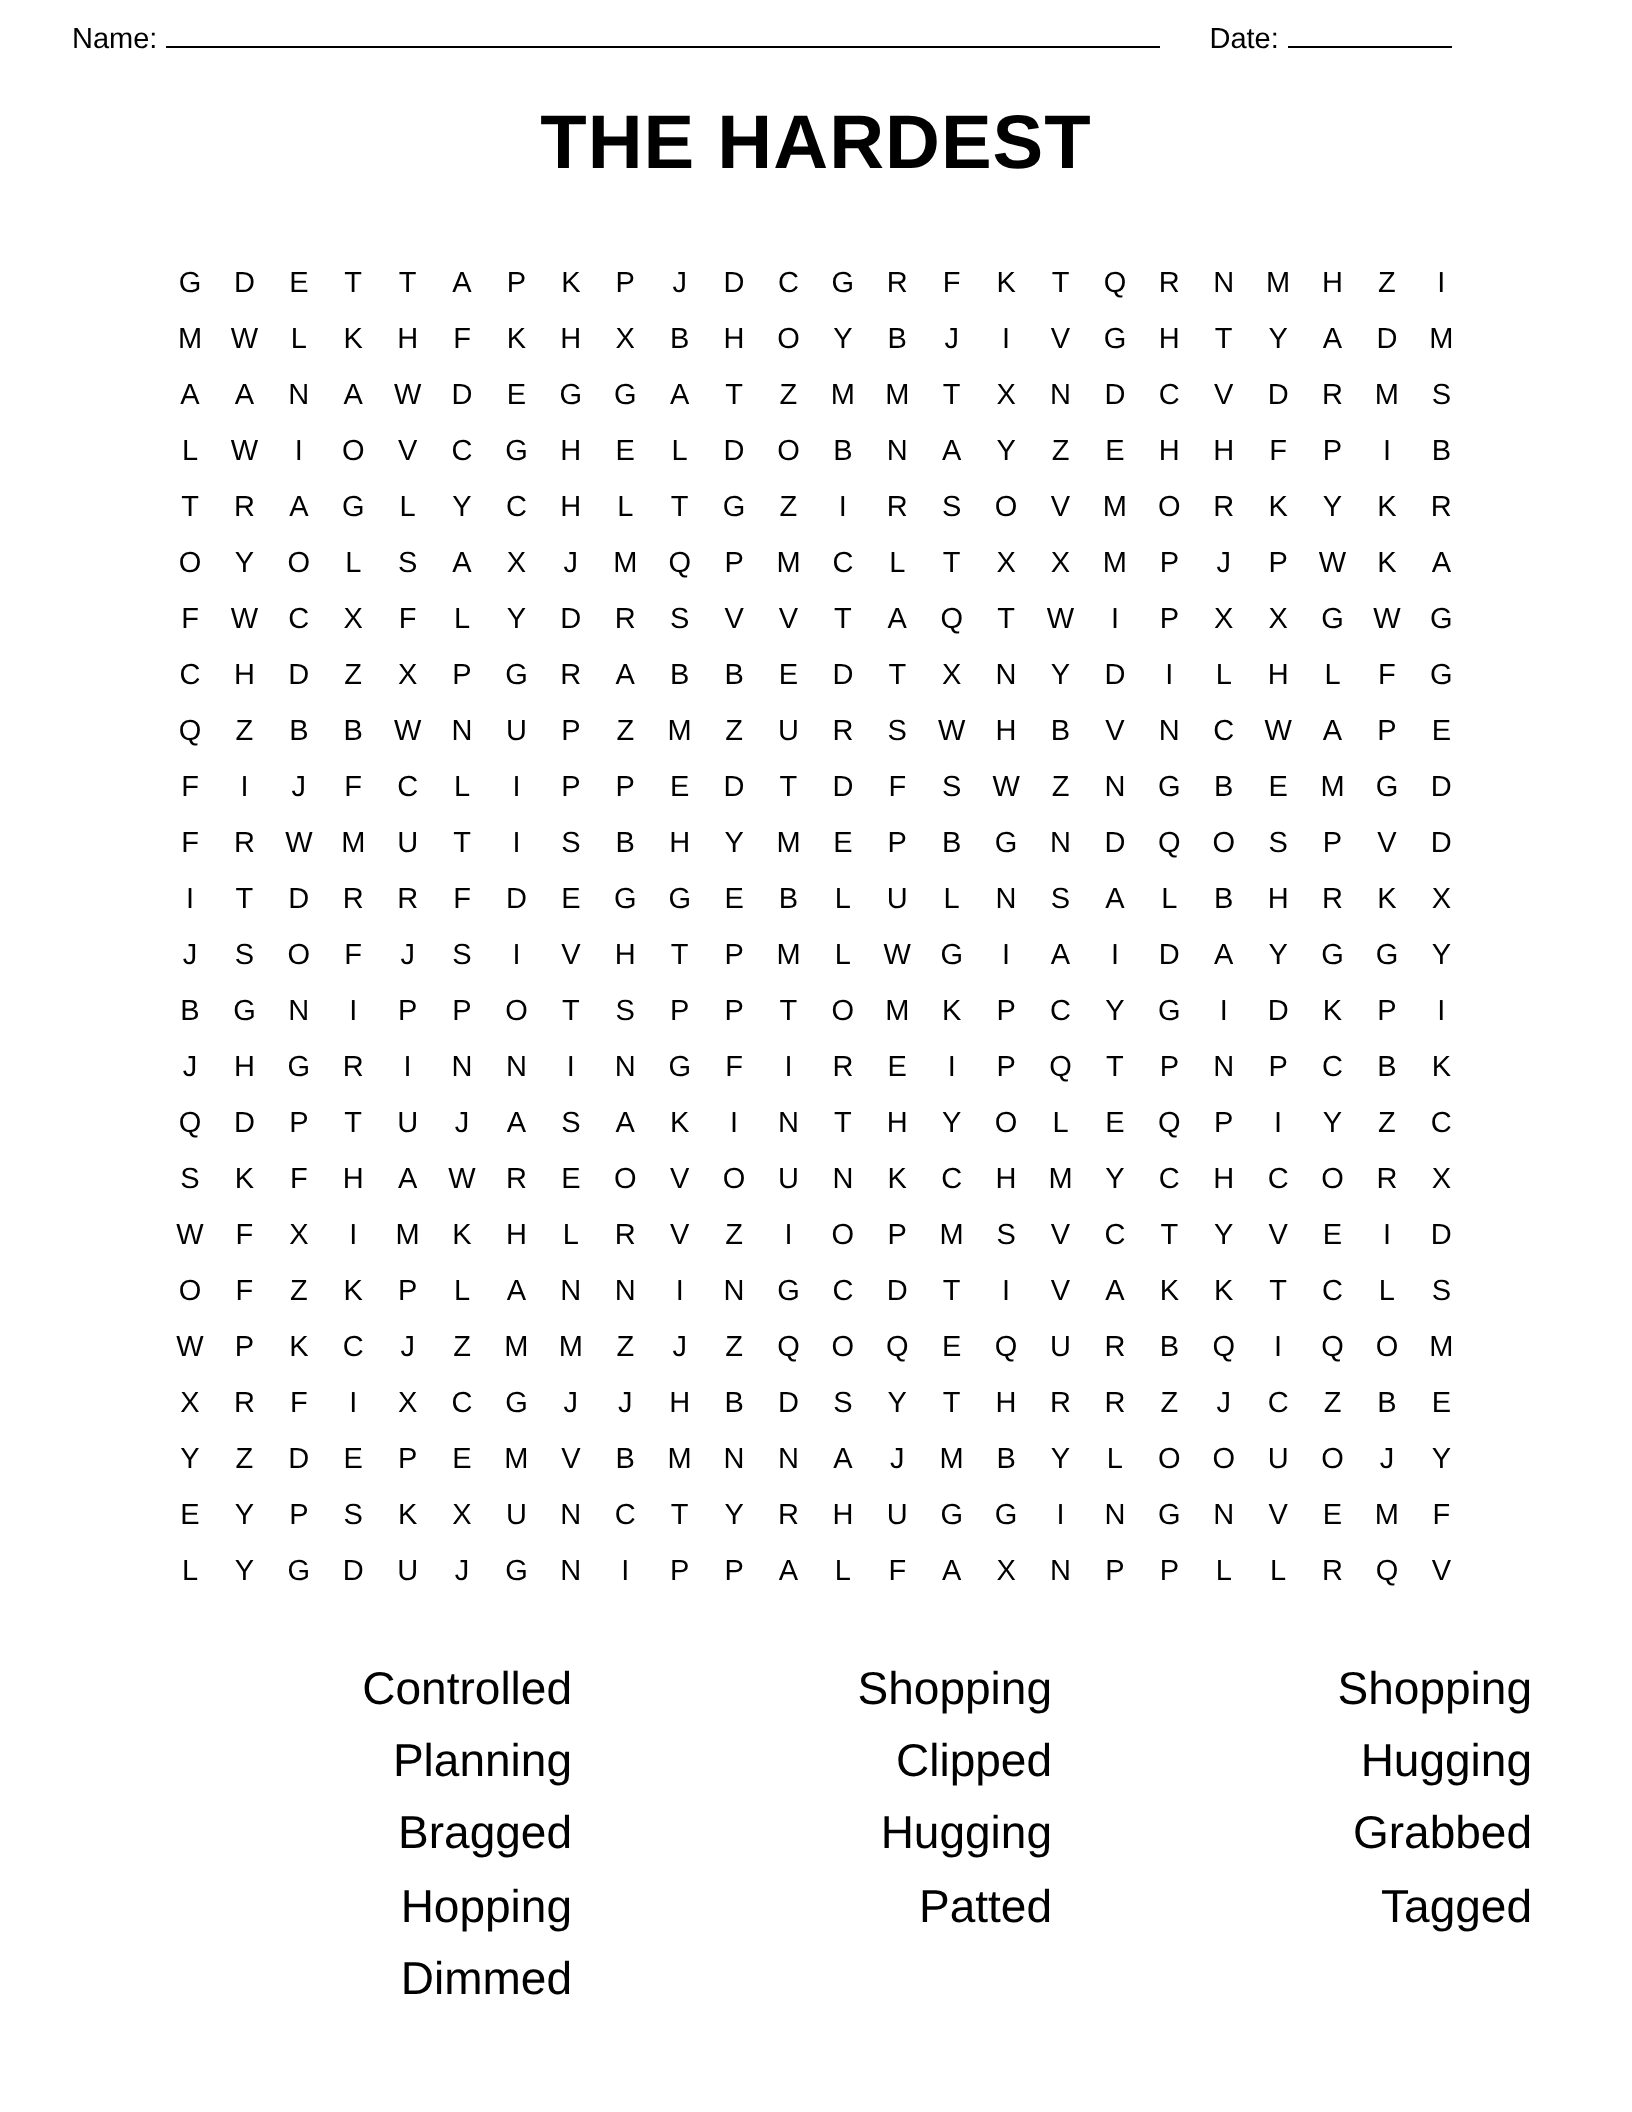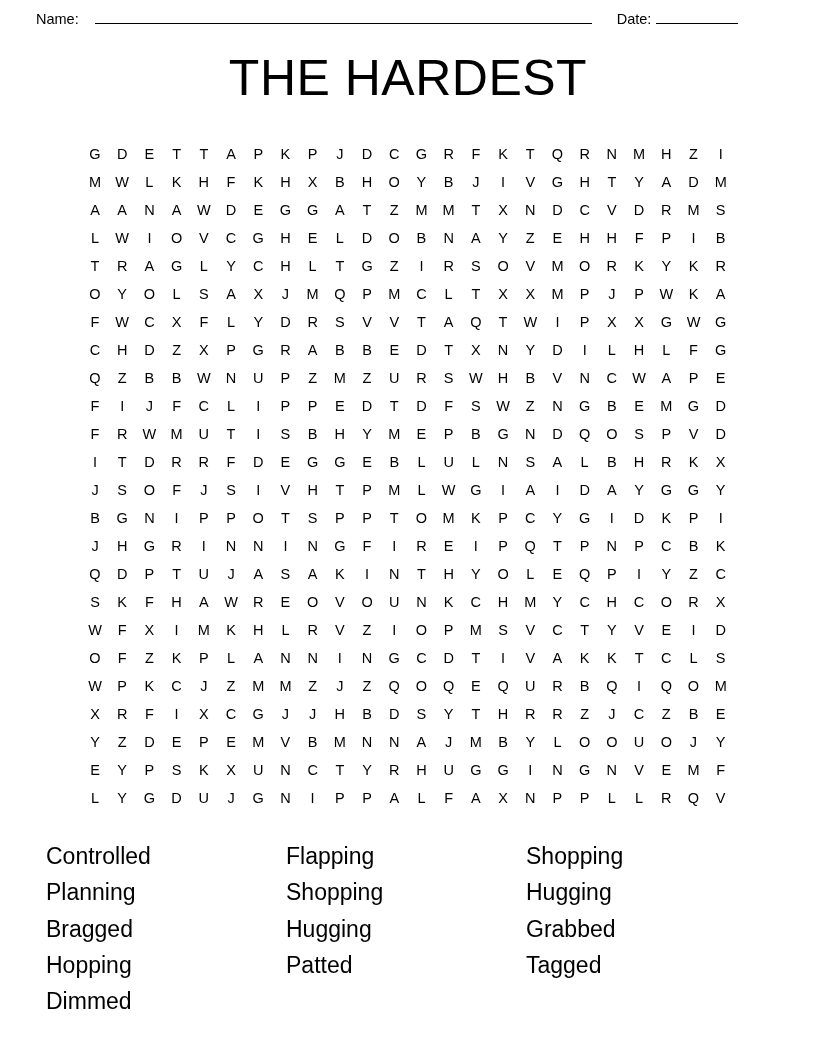--- a/index.html
+++ b/index.html
@@ -23,41 +23,41 @@
     position: relative;
   }
   
   .header-row {
     display: flex;
     align-items: baseline;
     font-size: 14.5px;
     padding-top: 2px;
     white-space: nowrap;
   }
-  .name-label { margin-right: 14px; }
+  .name-label { margin-right: 2px; }
   .name-rule {
     flex: 0 0 auto;
     width: 497px;
     border-bottom: 1px solid #000;
     height: 13px;
     margin: 0 6px 0 2px;
   }
   .date-label { margin-left: 19px; margin-right: 2px; }
   .date-rule {
     flex: 0 0 auto;
     width: 82px;
     border-bottom: 1px solid #000;
     height: 13px;
     margin-left: 3px;
   }
   
   .title {
     text-align: center;
-    font-size: 50px;
-    font-weight: 400;
+    font-size: 38px;
+    font-weight: 700;
     letter-spacing: 0.5px;
     margin: 24px 0 0 0;
     line-height: 1.1;
   }
   
   .grid {
     margin: 34px auto 0 auto;
     width: 648px;
     display: flex;
     flex-direction: column;
@@ -76,20 +76,21 @@
     font-family: "Liberation Sans", sans-serif;
     line-height: 1;
   }
   
   .wordlist {
     margin: 26px 0 0 0;
     display: flex;
     width: 100%;
     padding-left: 10px;
     box-sizing: border-box;
+    text-align: right;
   }
   .wordcol {
     display: flex;
     flex-direction: column;
   }
   .wordcol.c1 { width: 240px; }
   .wordcol.c2 { width: 240px; }
   .wordcol.c3 { width: 240px; }
   .word {
     font-size: 23px;
@@ -741,22 +742,22 @@
 
   <div class="wordlist">
     <div class="wordcol c1">
         <div class="word">Controlled</div>
         <div class="word">Planning</div>
         <div class="word">Bragged</div>
         <div class="word">Hopping</div>
         <div class="word">Dimmed</div>
       </div>
     <div class="wordcol c2">
-        <div class="word">Flapping</div>
         <div class="word">Shopping</div>
+        <div class="word">Clipped</div>
         <div class="word">Hugging</div>
         <div class="word">Patted</div>
       </div>
     <div class="wordcol c3">
         <div class="word">Shopping</div>
         <div class="word">Hugging</div>
         <div class="word">Grabbed</div>
         <div class="word">Tagged</div>
       </div>
   </div>

